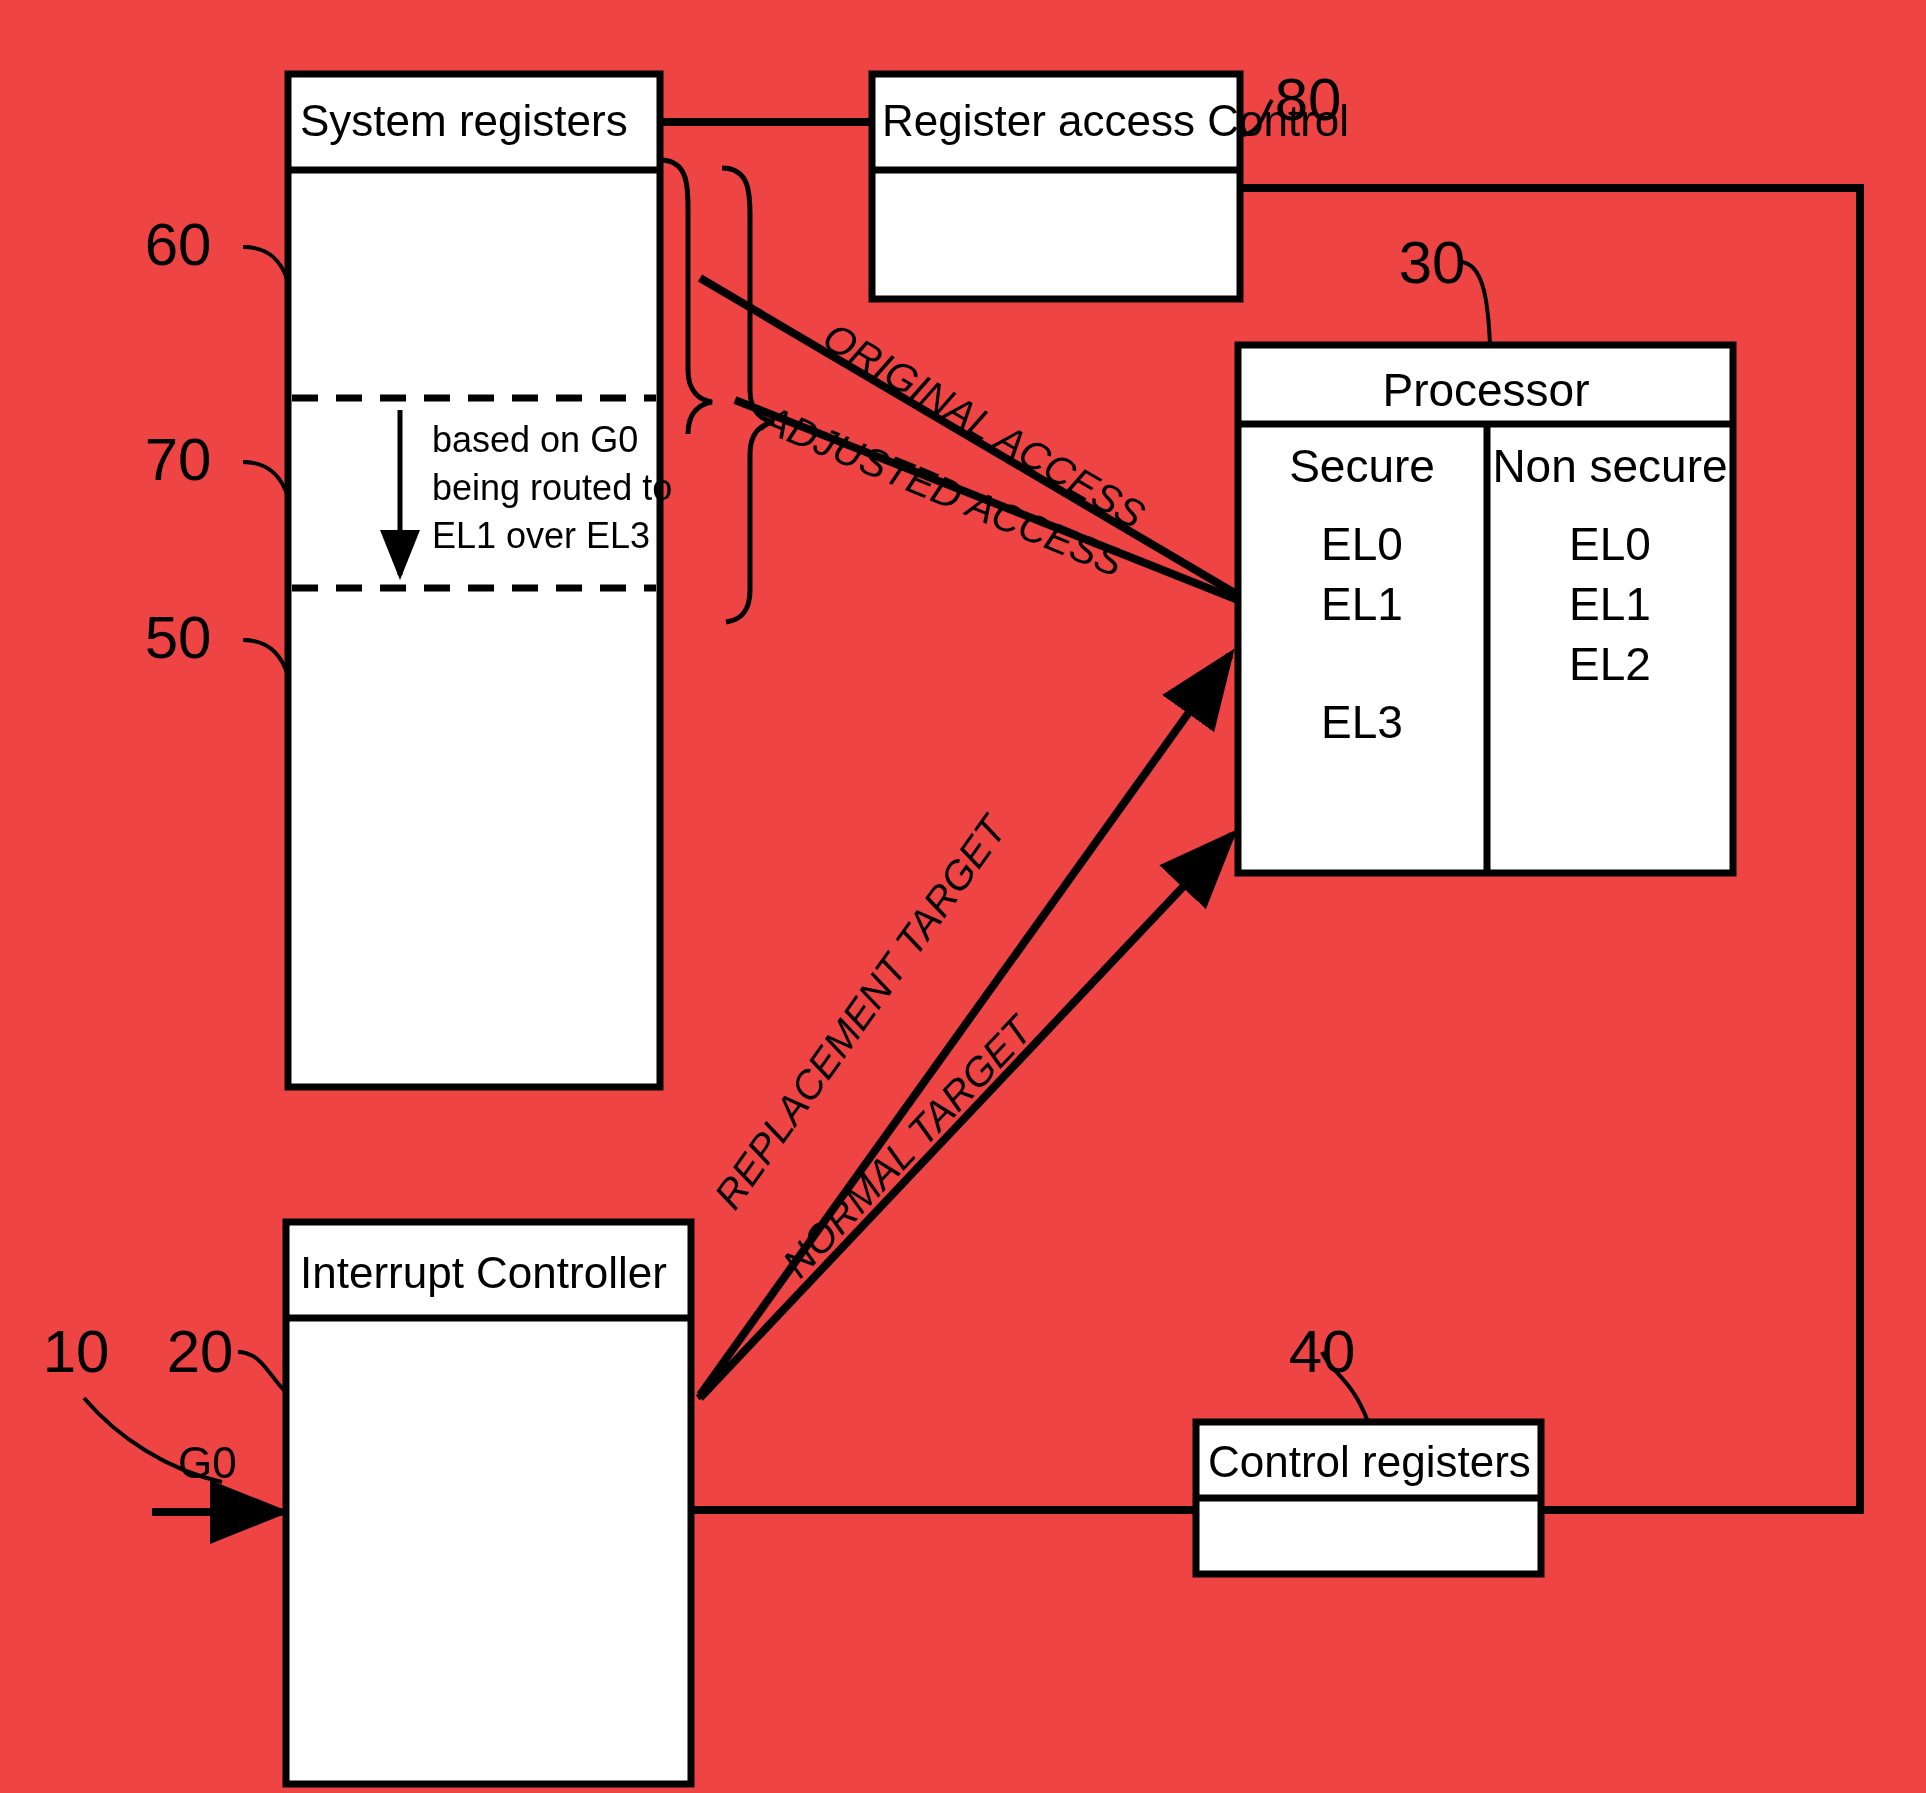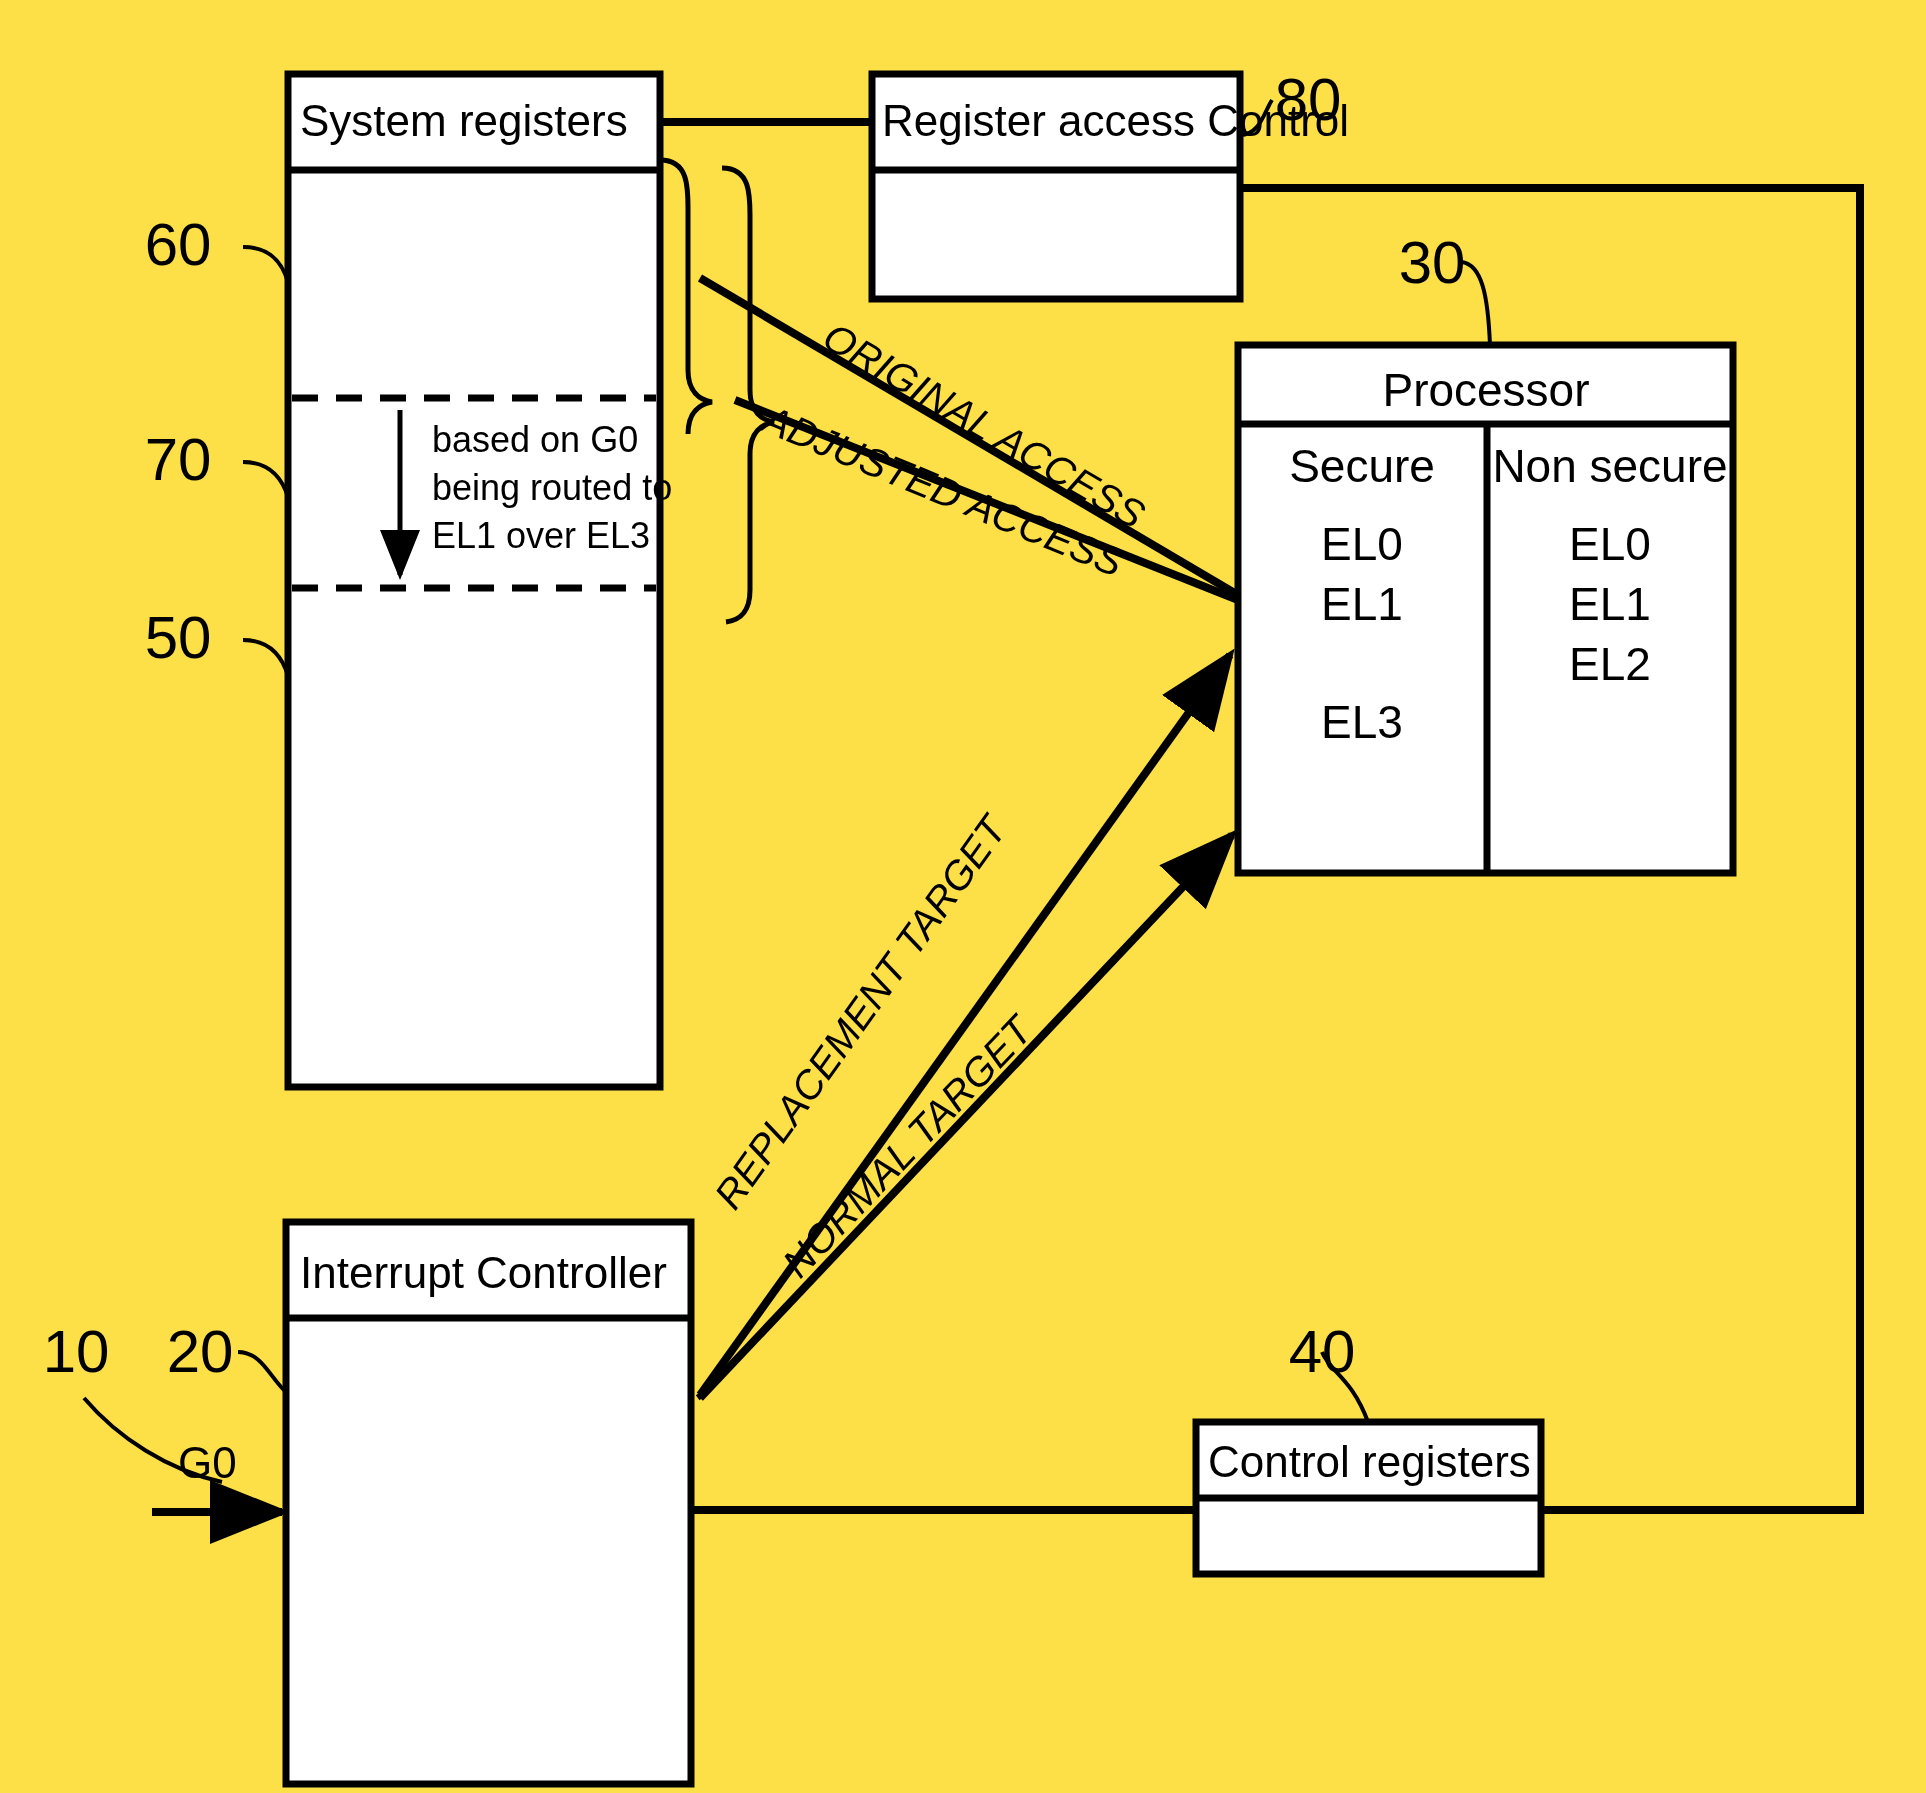--- a/index.html
+++ b/index.html
@@ -10,21 +10,21 @@
   body {
     width: 1926px;
     height: 1793px;
     font-family: "Liberation Sans", sans-serif;
     overflow: hidden;
   }
   #diagram-root {
     position: relative;
     width: 1926px;
     height: 1793px;
-    background: #fde047;
+    background: #ef4444;
   }
   svg#diagram-svg {
     position: absolute;
     top: 0;
     left: 0;
     width: 1926px;
     height: 1793px;
   }
   .box-rect {
     fill: #ffffff;

